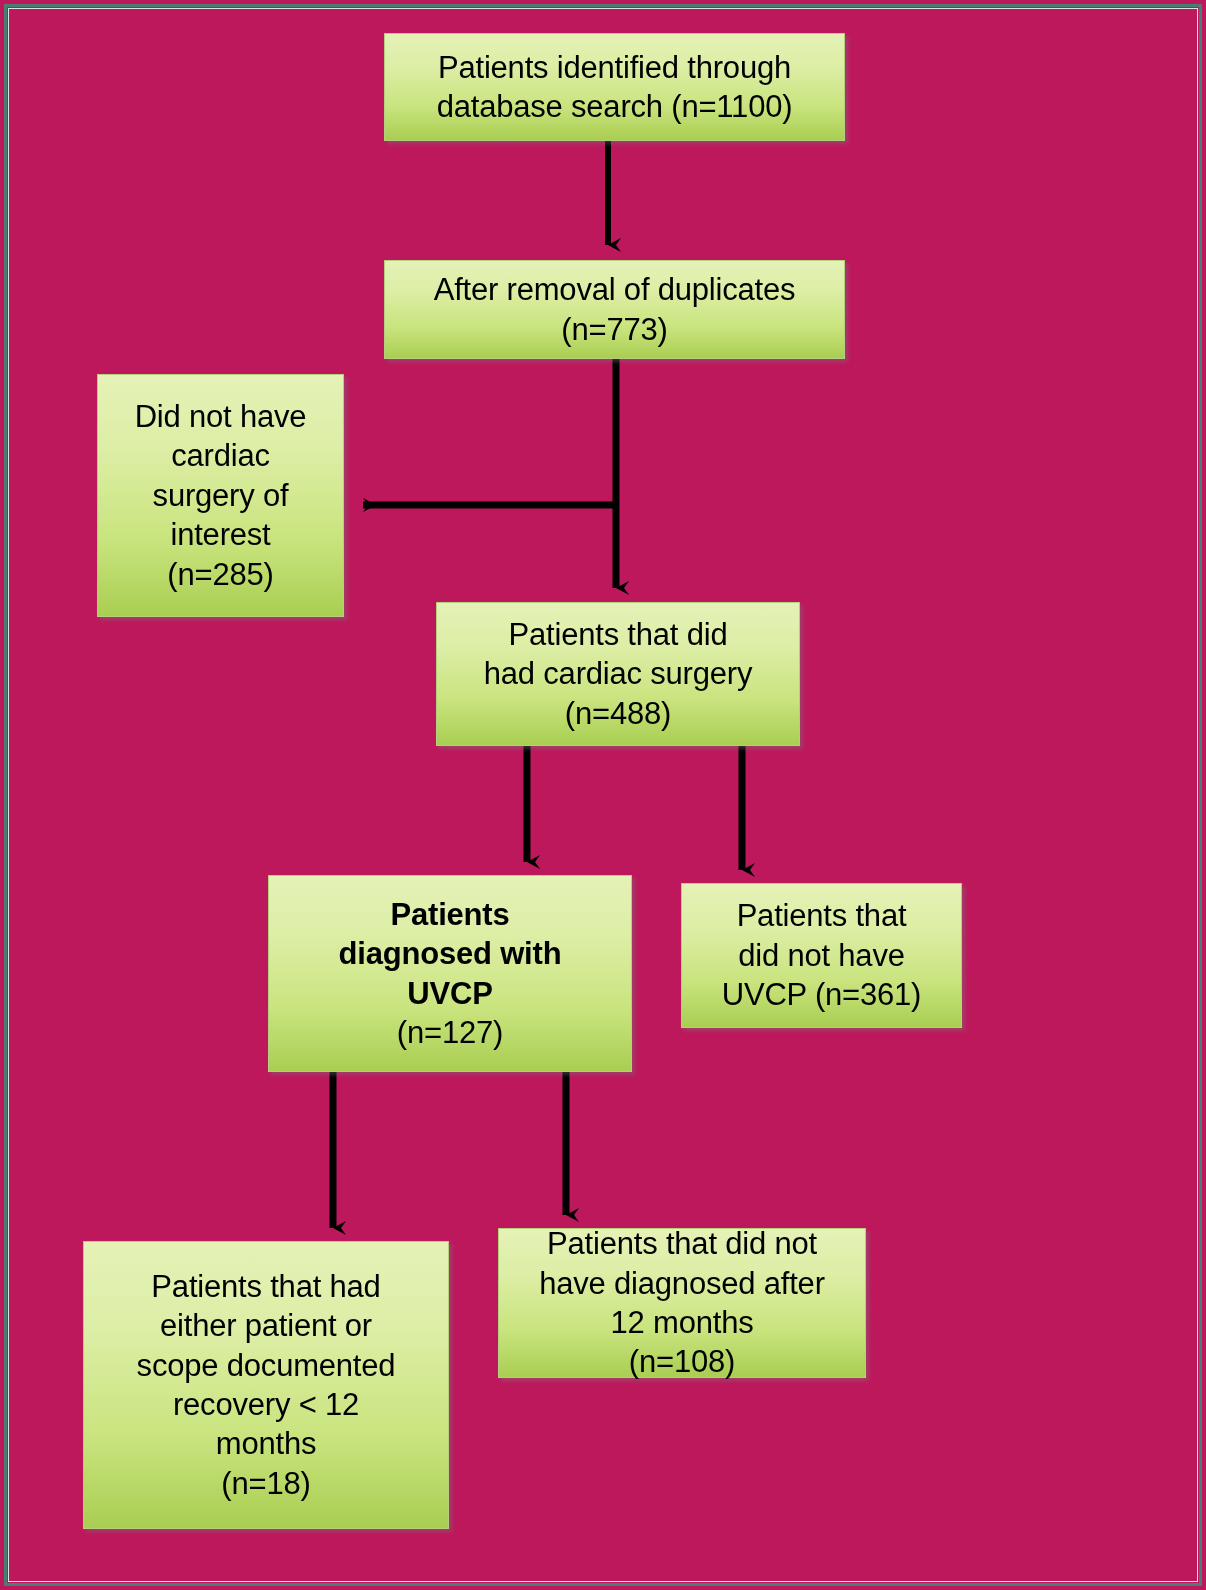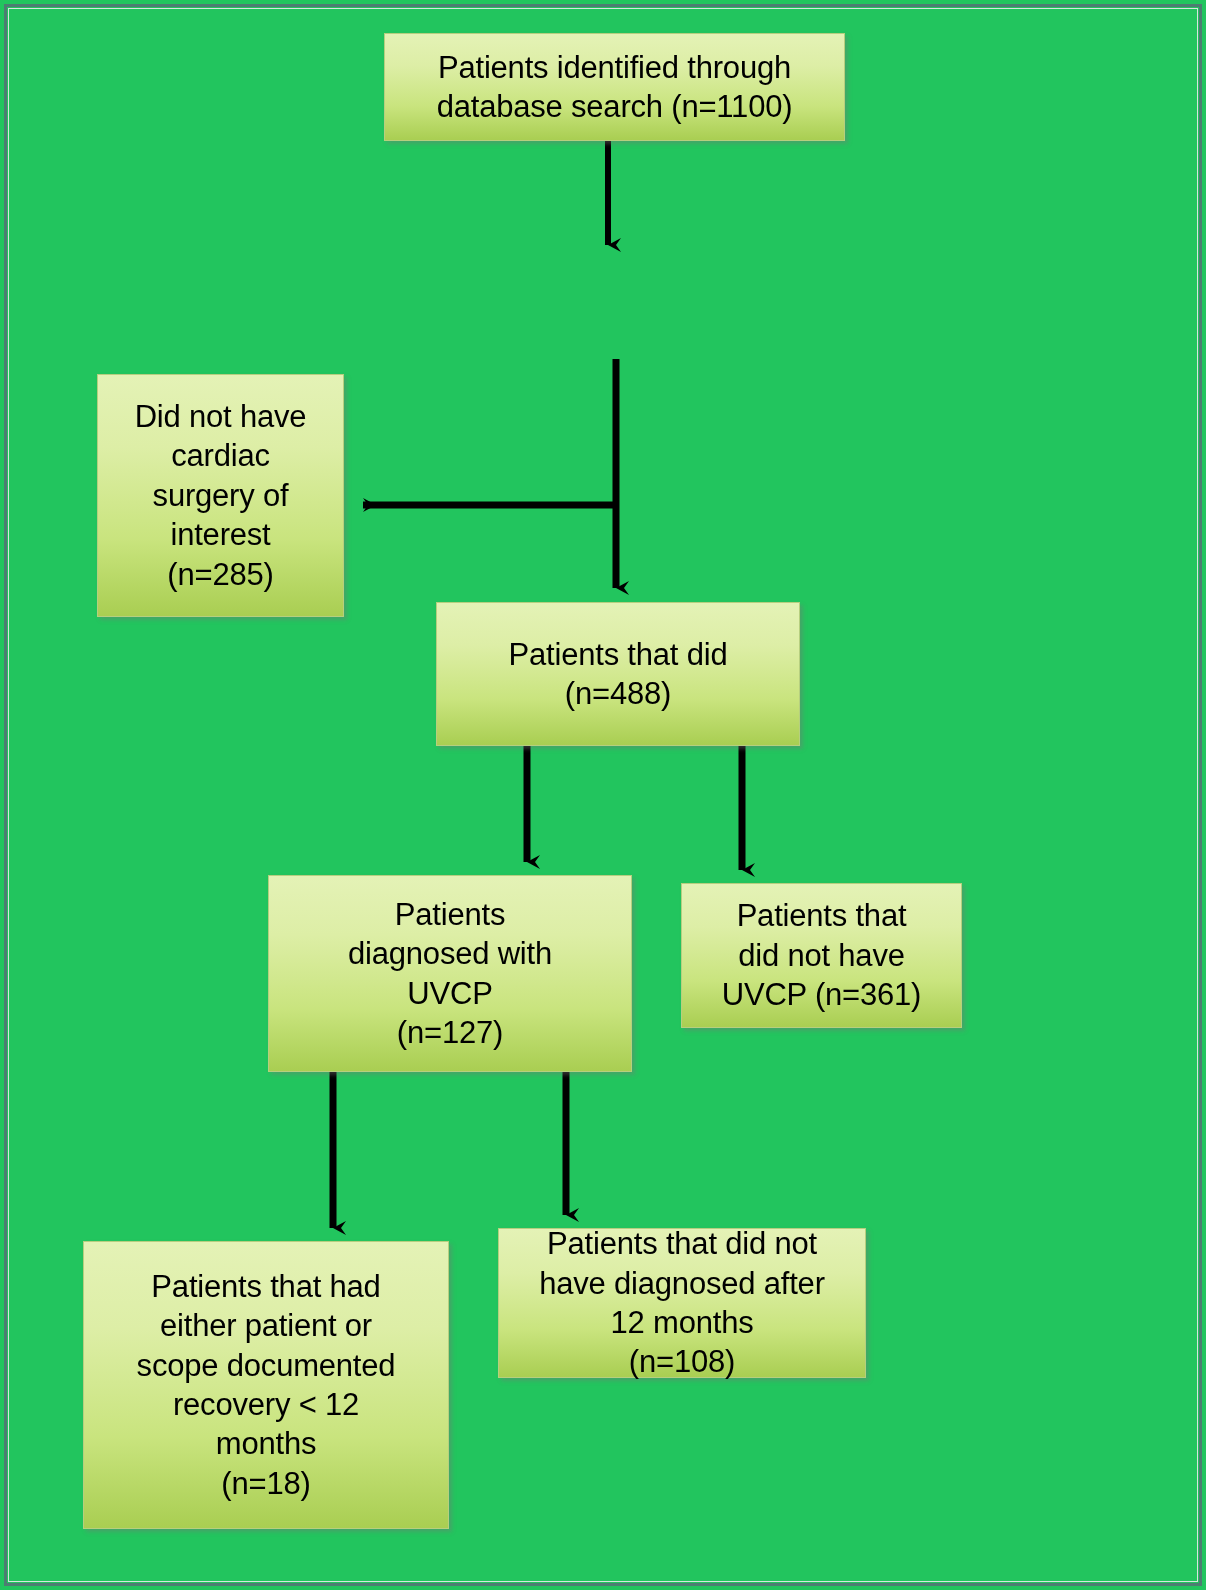--- a/index.html
+++ b/index.html
@@ -7,21 +7,21 @@
     padding: 0;
     background: #ffffff;
   }
   body {
     font-family: "Liberation Sans", sans-serif;
   }
   #canvas {
     position: relative;
     width: 1206px;
     height: 1590px;
-    background: #22c55e;
+    background: #be185d;
     box-sizing: border-box;
     overflow: hidden;
     padding-left: 35px;
   }
   .frame {
     position: absolute;
     left: 4px;
     top: 4px;
     width: 1198px;
     height: 1582px;
@@ -50,21 +50,21 @@
     align-items: center;
     justify-content: center;
     text-align: center;
     color: #000000;
     font-size: 31px;
     line-height: 1.27;
     letter-spacing: -0.2px;
     padding: 2px 6px;
   }
   .node .ln { display: block; white-space: nowrap; }
-  .node.bold .ln.b { font-weight: normal; }
+  .node.bold .ln.b { font-weight: bold; }
   .svg-layer {
     position: absolute;
     left: 0;
     top: 0;
     width: 1206px;
     height: 1590px;
     pointer-events: none;
   }
 </style>
 </head>
@@ -112,31 +112,36 @@
     <g>
       <line x1="566" y1="1072" x2="566" y2="1215" stroke="#000000" stroke-width="7" marker-end="url(#arrowdown)"></line>
     </g>
   </svg>
 
   <div class="node" id="node-identified" style="left:384px; top:33px; width:461px; height:108px;">
       <span class="ln">Patients identified through</span>
       <span class="ln">database search (n=1100)</span>
     </div>
 
+  <div class="node" id="node-deduplicated" style="left:384px; top:260px; width:461px; height:99px;">
+      <span class="ln">After removal of duplicates</span>
+      <span class="ln">(n=773)</span>
+    </div>
 
   <div class="node" id="node-excluded_surgery" style="left:97px; top:374px; width:247px; height:243px;">
       <span class="ln">Did not have</span>
       <span class="ln">cardiac</span>
       <span class="ln">surgery of</span>
       <span class="ln">interest</span>
       <span class="ln">(n=285)</span>
     </div>
 
   <div class="node" id="node-had_surgery" style="left:422px; top:602px; width:364px; height:144px;margin-left:14px;">
       <span class="ln">Patients that did</span>
+      <span class="ln">had cardiac surgery</span>
       <span class="ln">(n=488)</span>
     </div>
 
   <div class="node bold" id="node-uvcp" style="left:268px; top:875px; width:364px; height:197px;">
       <span class="ln b">Patients</span>
       <span class="ln b">diagnosed with</span>
       <span class="ln b">UVCP</span>
       <span class="ln">(n=127)</span>
     </div>
 

